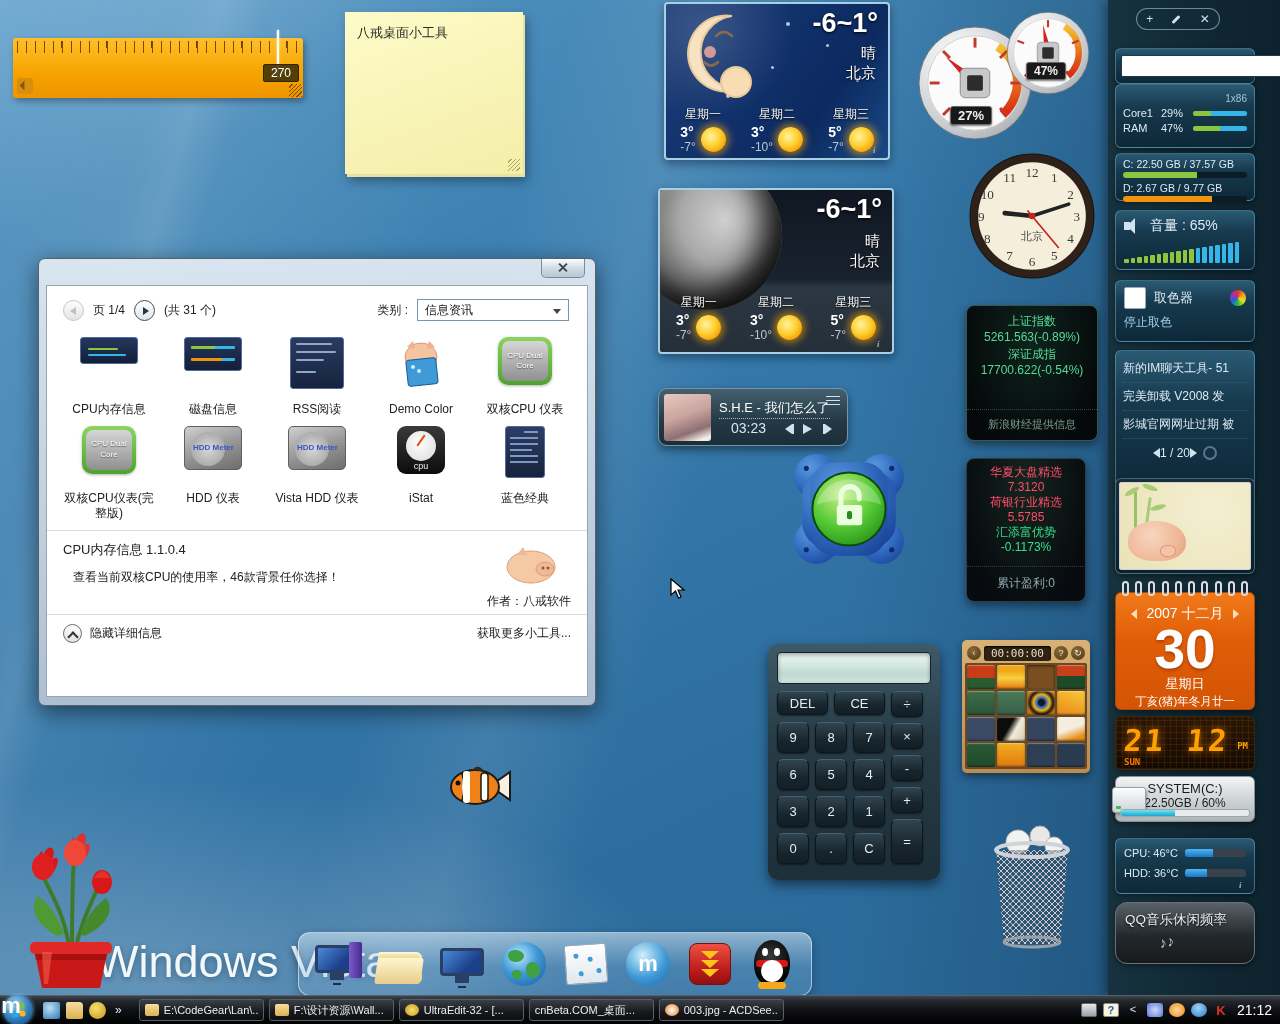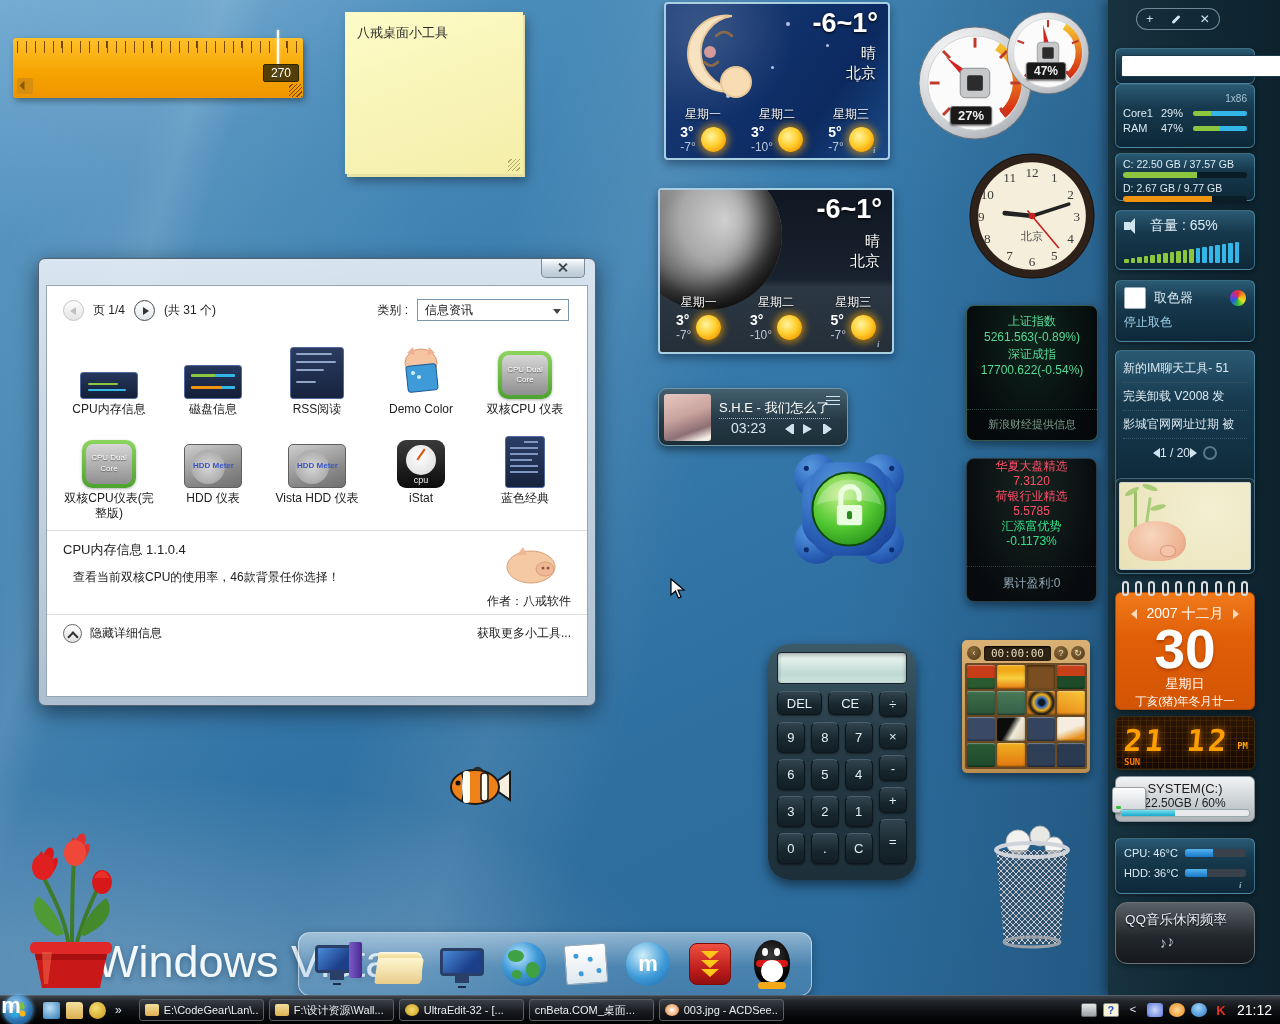--- a/index.html
+++ b/index.html
@@ -90,23 +90,23 @@
 #player .tm{position:absolute;left:72px;top:31px;font-size:14px;color:#d6e6ef}
 .tr-btn{position:absolute;top:35px;width:14px;height:11px}
 .tri{width:0;height:0;border-top:5px solid transparent;border-bottom:5px solid transparent}
 #player .menu{position:absolute;right:7px;top:7px;width:14px;height:10px;
  background:repeating-linear-gradient(180deg,#cfe2ec 0 1.5px,transparent 1.5px 4px)}
 
 
 #lockw{left:788px;top:448px;width:122px;height:122px}
 
 
-#fundw{left:966px;top:458px;width:131px;height:144px;border-radius:8px;border:1px solid #2e3e46;
+#fundw{left:966px;top:458px;width:120px;height:144px;border-radius:8px;border:1px solid #2e3e46;
  background:radial-gradient(ellipse at 50% 18%,#15251f,#070a0e 80%);text-align:center;
- box-shadow:0 4px 10px rgba(0,0,0,.45);color:#ff4d6a}
+ box-shadow:0 4px 10px rgba(0,0,0,.45);padding-top:6px;color:#ff4d6a}
 #fundw .fi{font-size:12px;line-height:1.25}
 #fundw .fi:nth-child(3){color:#34e08a}
 #fundw .pf{position:absolute;left:0;right:0;bottom:9px;font-size:12px;color:#93a8b5;
  border-top:1px dotted #2e3e46;padding-top:8px}
 
 
 #dlg{left:38px;top:258px;width:558px;height:448px;border-radius:7px;border:1px solid #55616e;
  background:linear-gradient(180deg,rgba(228,236,244,.92),rgba(186,200,214,.88));
  box-shadow:0 6px 22px rgba(0,0,0,.5)}
 #dlg .xbtn{position:absolute;right:10px;top:0;width:44px;height:19px;border:1px solid #7d8b99;border-top:none;
@@ -122,21 +122,21 @@
 .cbtn .tl.l{left:6px;border-right:6px solid #c0c0c0}
 .cbtn .tl.r{left:8px;border-left:6px solid #333}
 #dlg-tools .pg{font-size:12px}
 #dlg-tools .spacer{flex:1}
 #dlg-tools .cat{font-size:12px}
 #dlg-sel{width:152px;height:22px;border:1px solid #7a96ad;background:#fff;position:relative;font-size:12px;
  display:flex;align-items:center;padding-left:7px;margin-right:2px}
 #dlg-sel .car{position:absolute;right:7px;top:9px;border-left:4px solid transparent;border-right:4px solid transparent;border-top:5px solid #444}
 #dlg-grid{display:flex;flex-wrap:wrap;padding:4px 10px 0}
 .gd{width:20%;display:flex;flex-direction:column;align-items:center;padding:6px 4px 2px}
-.gd .ic{height:62px;display:flex;align-items:flex-end;justify-content:center}
+.gd .ic{height:62px;display:flex;align-items:flex-start;justify-content:center}
 .gd .lb{font-size:12px;text-align:center;line-height:1.3;margin-top:3px}
 
 .mi-meter{width:58px;height:27px;background:linear-gradient(180deg,#25375c,#141f38);border:1px solid #51699c;border-radius:3px;position:relative}
 .mi-meter i{position:absolute;left:7px;height:2px;border-radius:1px}
 .mi-disk{width:58px;height:34px;background:linear-gradient(180deg,#25375c,#141f38);border:1px solid #51699c;border-radius:3px;position:relative}
 .mi-disk i{position:absolute;left:6px;right:6px;height:3px;border-radius:1px}
 .mi-rss{width:54px;height:52px;background:linear-gradient(180deg,#2a3c60,#17233e);border:1px solid #51699c;border-radius:3px;position:relative;padding:5px 5px}
 .mi-rss i{display:block;height:2px;background:#8fa6c8;margin-bottom:6px;border-radius:1px}
 .mi-pig{position:relative;width:56px;height:56px}
 .mi-cpu2{width:54px;height:48px;border-radius:10px;background:linear-gradient(180deg,#8cd45e,#4ca32e);padding:4px;box-shadow:0 1px 3px rgba(0,0,0,.3)}
@@ -156,21 +156,21 @@
 #dlg-detail .d{font-size:12px;margin:10px 0 0 10px}
 #dlg-detail .a{position:absolute;right:16px;bottom:4px;font-size:12px}
 #dlg-detail svg{position:absolute;right:28px;top:8px}
 #dlg-foot{border-top:1px solid #dcdcdc;display:flex;align-items:center;justify-content:space-between;padding:9px 16px}
 #dlg-foot .lft{display:flex;align-items:center;gap:8px;font-size:12px}
 .upbtn{width:19px;height:19px;border-radius:50%;border:1px solid #6a6a6a;background:linear-gradient(#fff,#e2e2e2);position:relative}
 .upbtn:after{content:"";position:absolute;left:5px;top:8px;width:6px;height:6px;border-left:2px solid #333;border-top:2px solid #333;transform:rotate(45deg)}
 #dlg-foot .rgt{font-size:12px}
 
 
-#calc{left:768px;top:644px;width:148px;height:236px;border-radius:22px;
+#calc{left:768px;top:644px;width:172px;height:236px;border-radius:10px;
  background:linear-gradient(180deg,#3d5a68,#273c47 40%,#1d2f39);box-shadow:0 5px 12px rgba(0,0,0,.5);padding:8px 9px}
 #calc .scr{height:32px;border-radius:4px;border:1px solid #152229;
  background:linear-gradient(180deg,#f0faf6,#bfd9d3 70%,#cfe5df);box-shadow:inset 0 2px 4px rgba(0,0,0,.35);margin-bottom:7px}
 #calc .rows{display:flex;gap:6px}
 #calc .main{width:108px}
 #calc .topr{display:flex;gap:6px;margin-bottom:7px}
 .ckey{background:linear-gradient(180deg,#31444e,#17262e 60%,#121e25);border:1px solid #0d161b;border-top-color:#4a6270;
  border-radius:6px;color:#e4edf2;font-size:13px;display:flex;align-items:center;justify-content:center;
  box-shadow:0 1px 2px rgba(0,0,0,.5)}
 #calc .topr .ckey{flex:1;height:24px}

